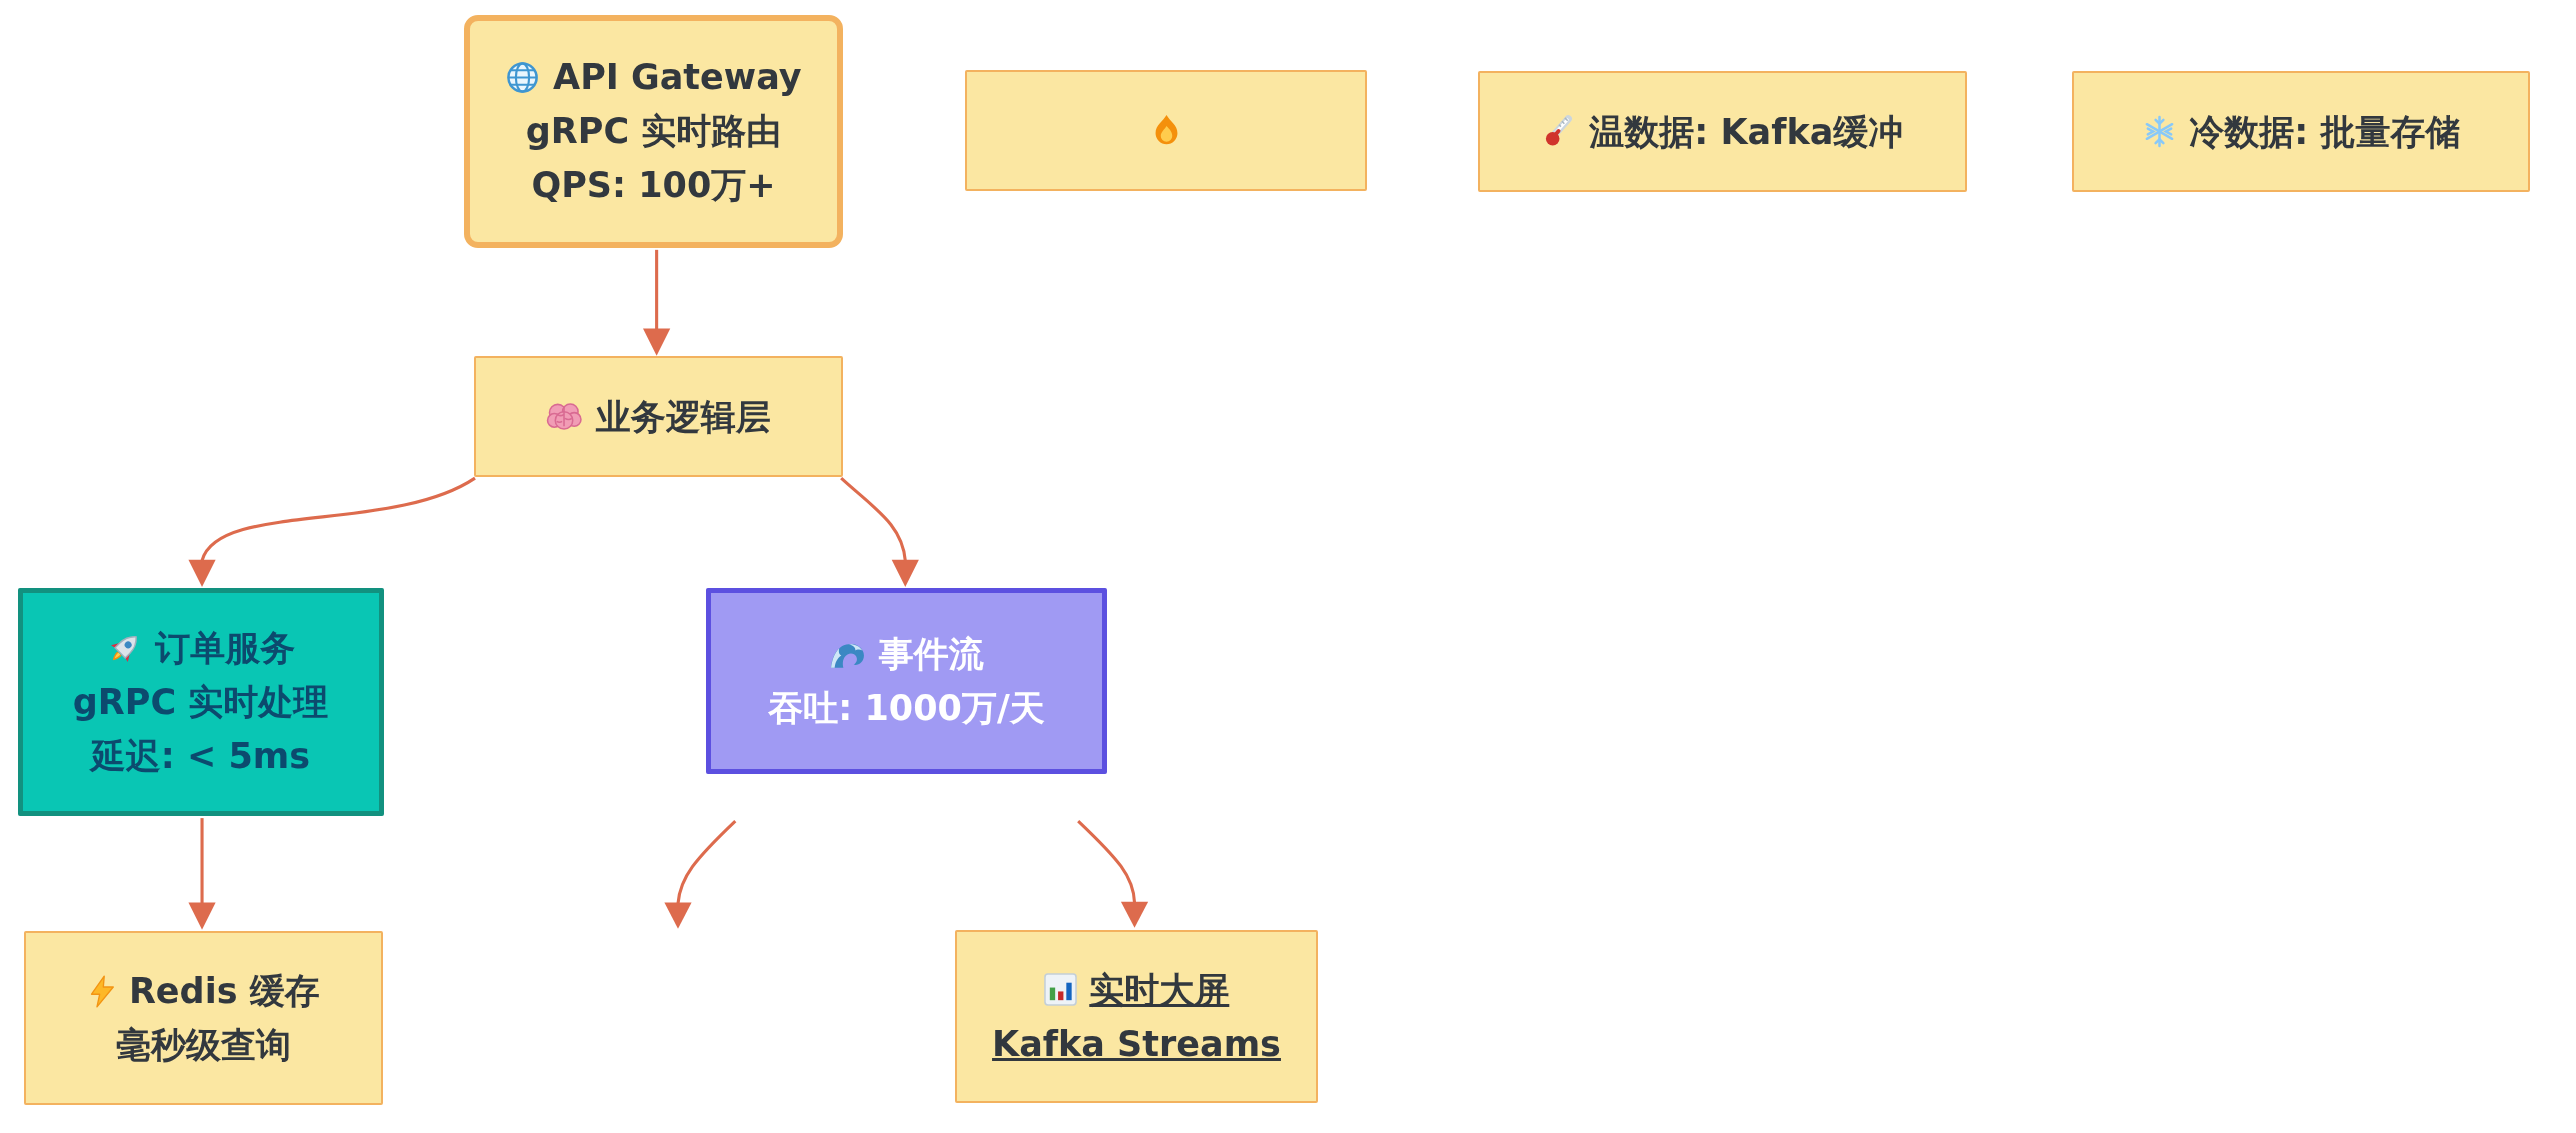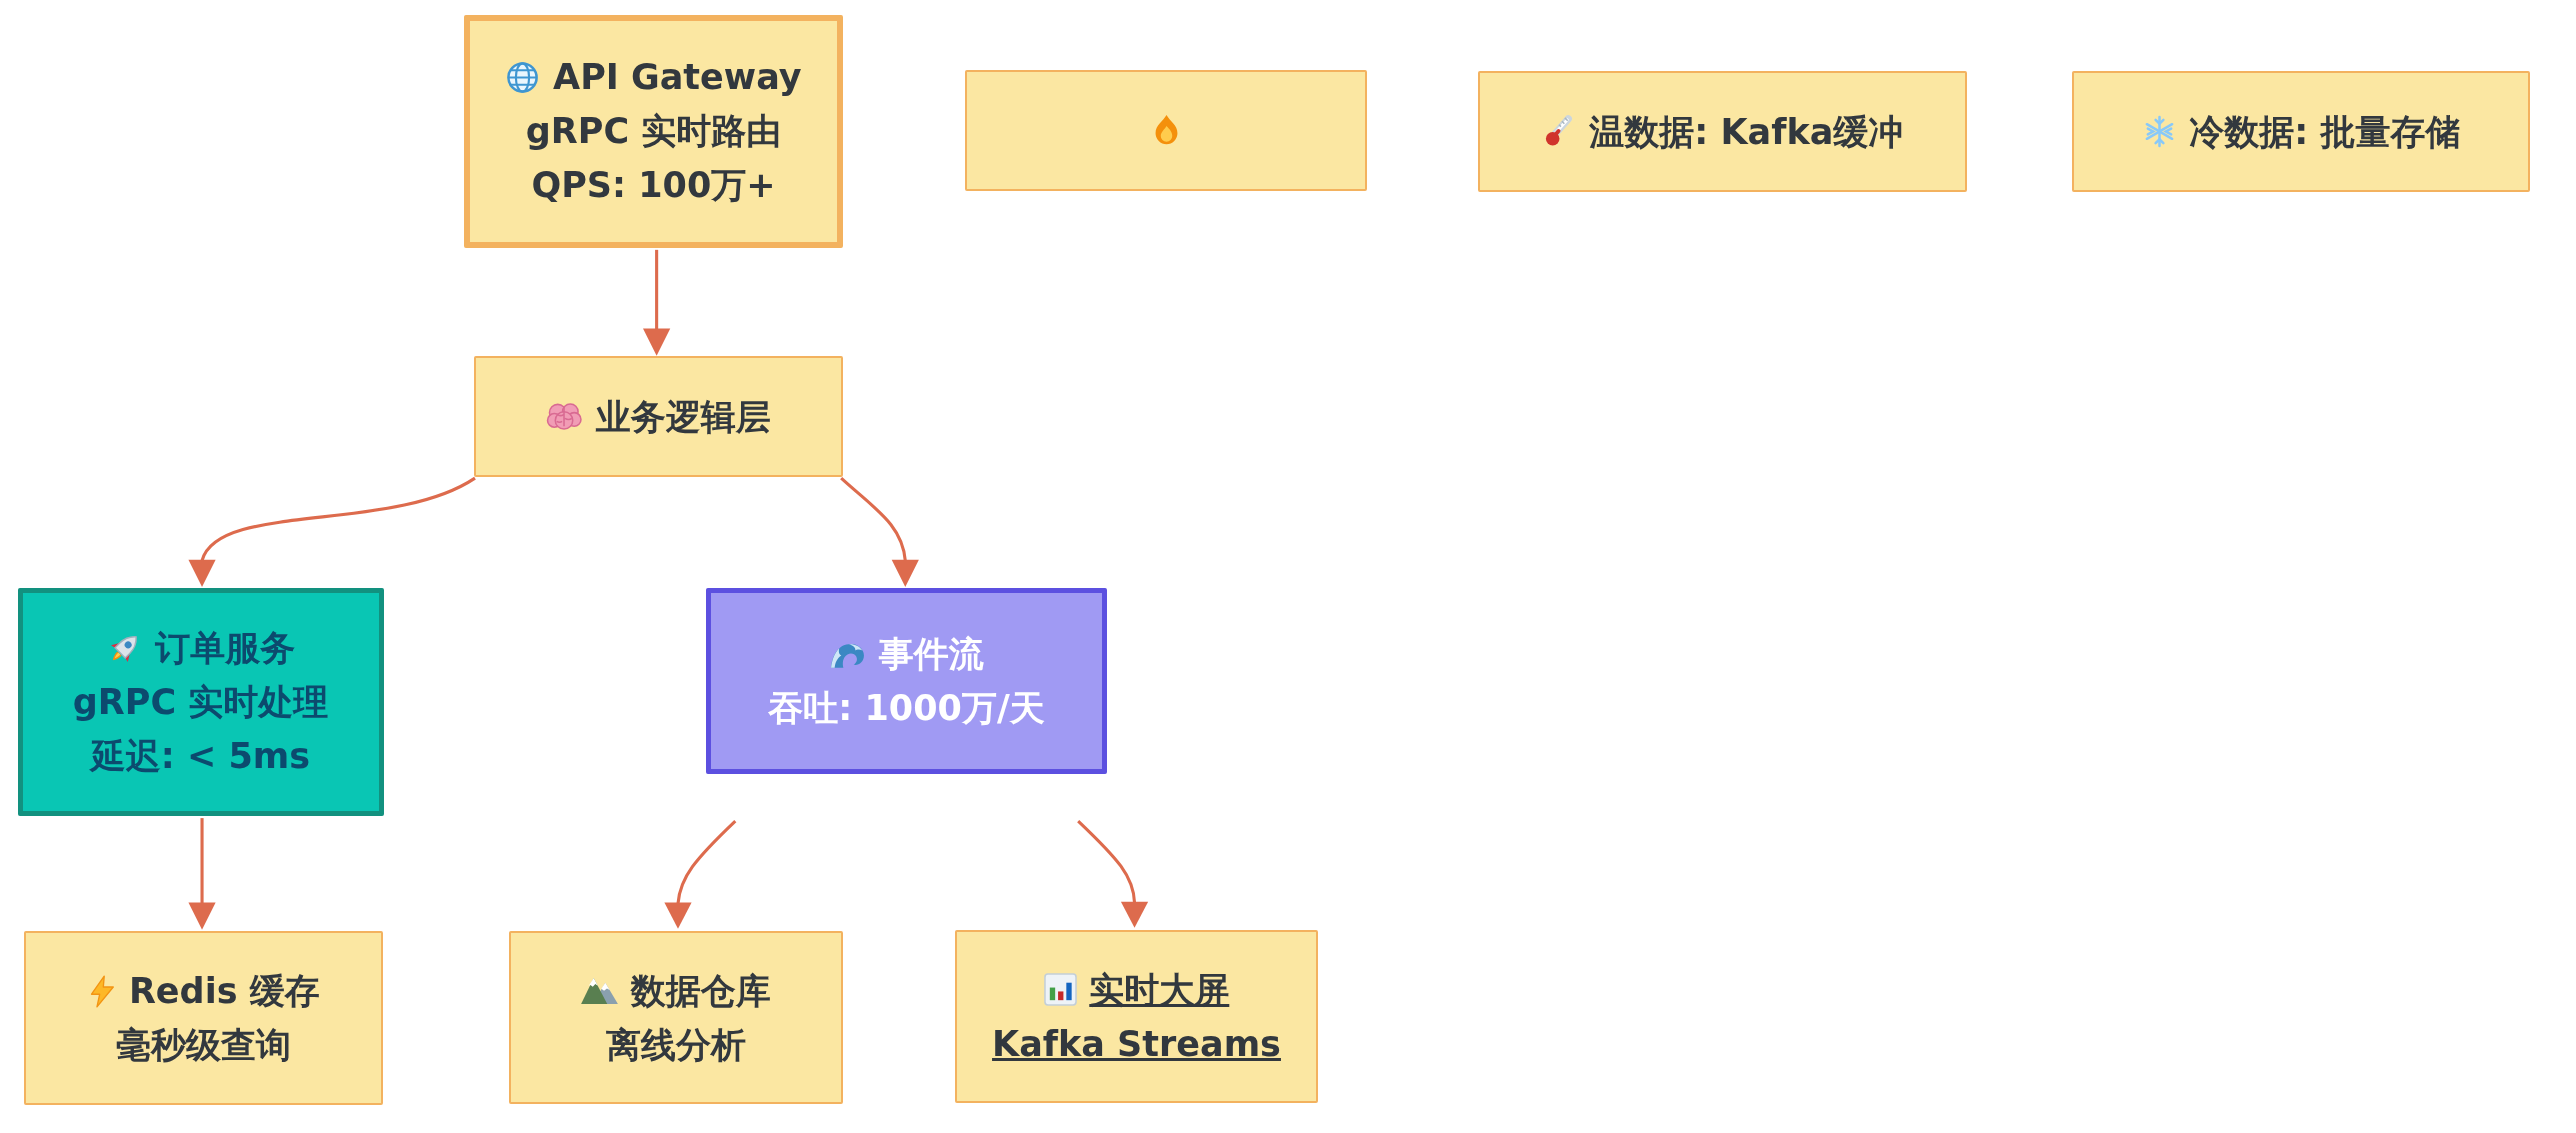--- a/index.html
+++ b/index.html
@@ -26,21 +26,21 @@
     justify-content: center;
     text-align: center;
     font-weight: 700;
     font-size: 35px;
     line-height: 54px;
     color: #32383e;
     border-radius: 1.9px;
     white-space: nowrap;
   }
   .yellow { background: #fbe7a2; border: 2.9px solid #f3b25f; }
-  .api    { border-width: 6.8px; }
+  .api    { border-width: 6.8px; border-radius: 14px; }
   .teal   { background: #09c6b4; border: 5.8px solid #12917f; color: #0c4a6e; }
   .purple { background: #a09af3; border: 5.8px solid #5c50e0; color: #ffffff; }
   .line {
     display: flex;
     align-items: center;
     justify-content: center;
     gap: 12.6px;
   }
   .icon { display: inline-flex; align-items: center; }
   .icon svg { display: block; }
@@ -193,34 +193,20 @@
       <span class="icon">
         <svg width="29" height="35" viewBox="0 0 32 36">
           <polygon points="19,1 5,21 14,21 11,35 29,13 18,13" fill="#fdb827" stroke="#f29413" stroke-width="1.5" stroke-linejoin="round"></polygon>
         </svg>
       </span>
       <span>Redis 缓存</span>
     </div>
     <div class="line">毫秒级查询</div>
   </div>
 
-  <div id="n-wh" class="node yellow">
-    <div class="line">
-      <span class="icon">
-        <svg width="37" height="31" viewBox="0 0 38 32">
-          <path d="M25 8L38 30H12Z" fill="#8aa0ae"></path>
-          <path d="M25 8l4.5 7.5-2.8-1.5-3 2.3-2.8-2Z" fill="#ffffff"></path>
-          <path d="M13 3L27 30H0Z" fill="#597f50"></path>
-          <path d="M13 3l4.3 8-2.6-1.6-2.6 2.8-2.5-2-1.6 1Z" fill="#ffffff"></path>
-        </svg>
-      </span>
-      <span>数据仓库</span>
-    </div>
-    <div class="line">离线分析</div>
-  </div>
 
   <div id="n-dash" class="node yellow">
     <div class="line">
       <span class="icon">
         <svg width="33" height="33" viewBox="0 0 34 34">
           <rect x="1" y="1" width="32" height="32" rx="3" fill="#eef3f7" stroke="#c3cfd8" stroke-width="1.6"></rect>
           <rect x="6" y="15" width="5.5" height="13" fill="#43a047"></rect>
           <rect x="14.5" y="19" width="5.5" height="9" fill="#c62828"></rect>
           <rect x="23" y="10" width="5.5" height="18" fill="#1565c0"></rect>
         </svg>

